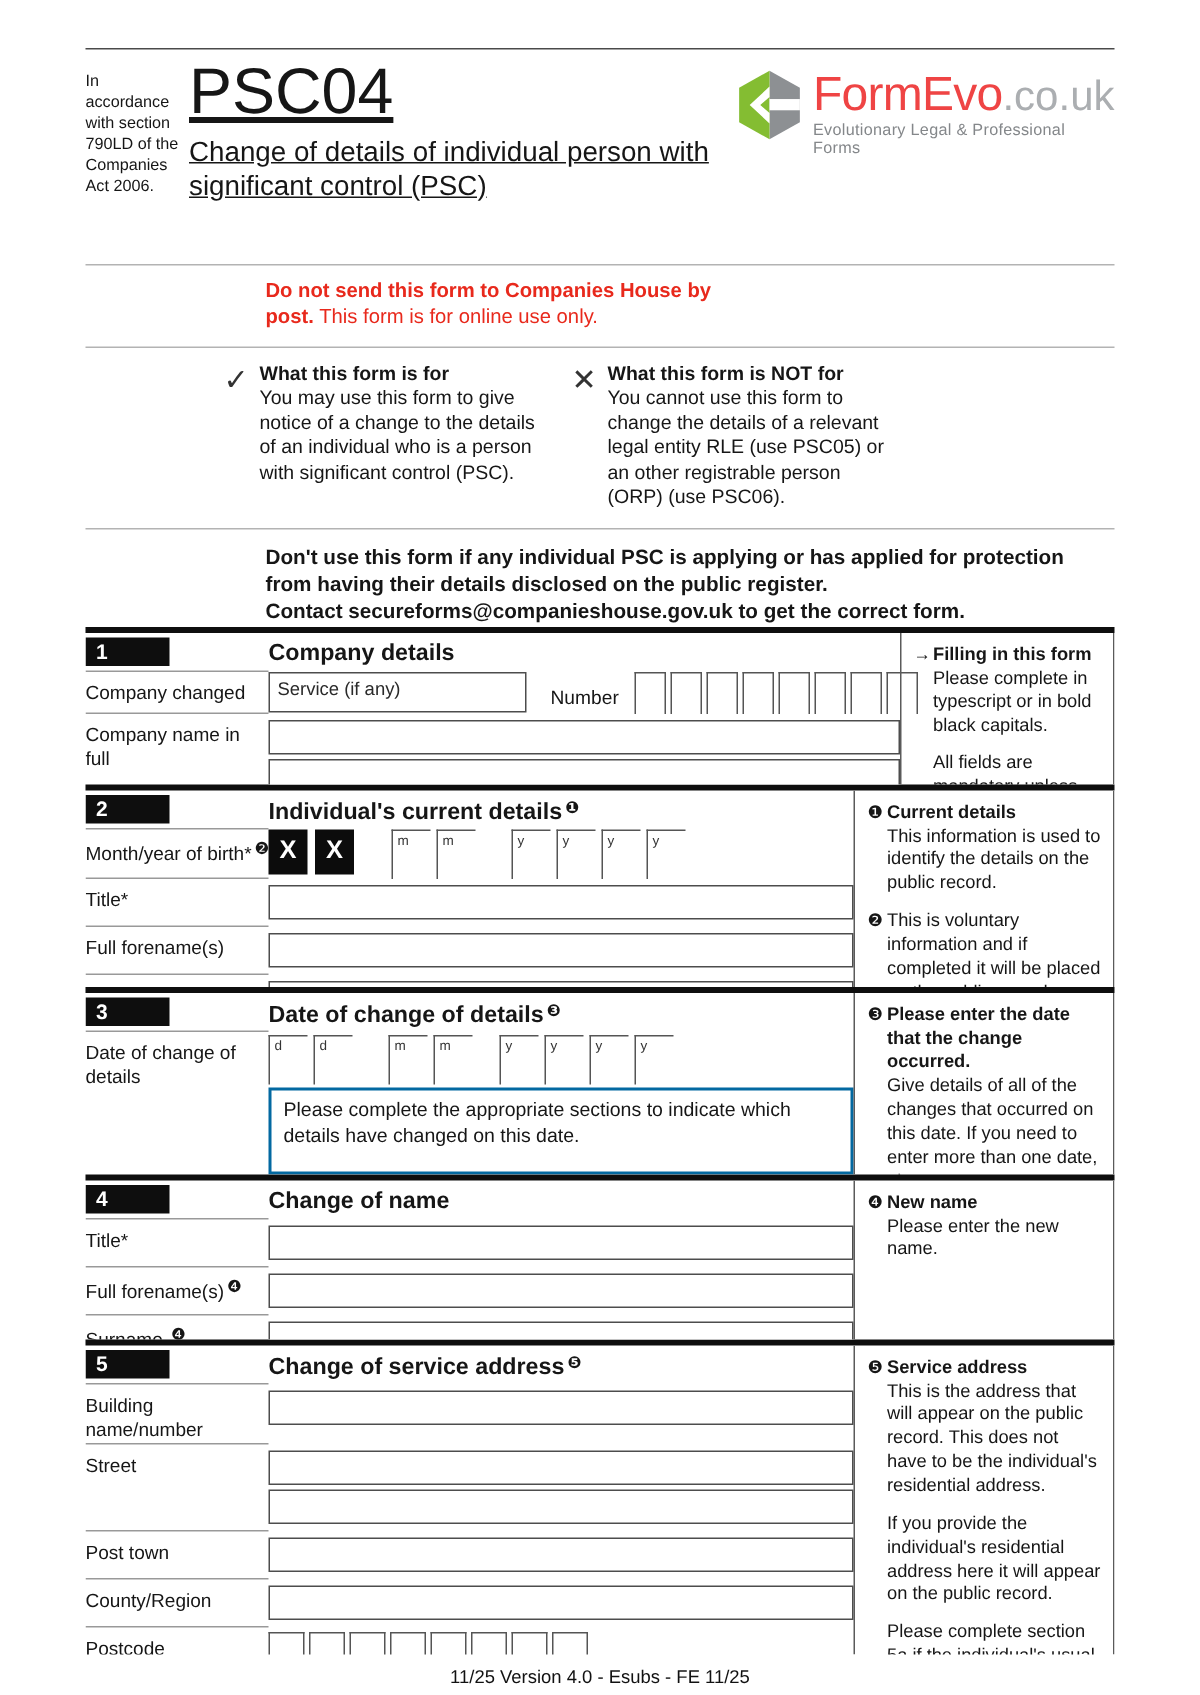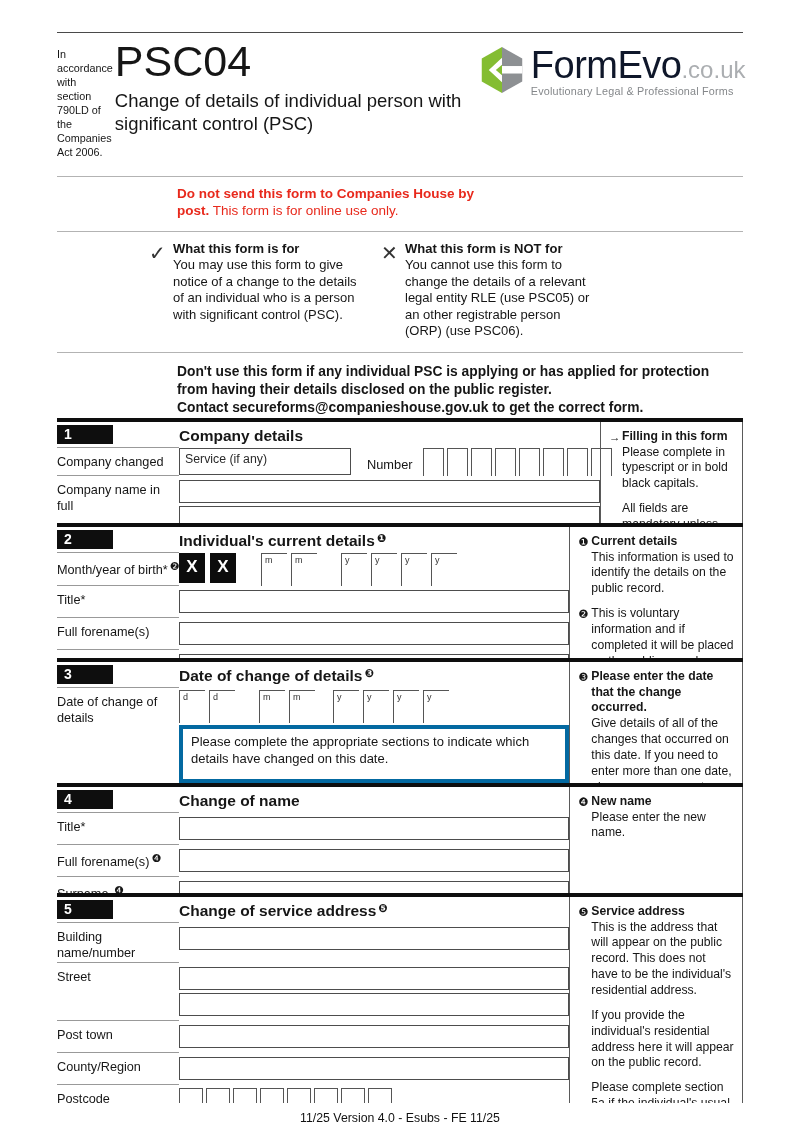--- a/index.html
+++ b/index.html
@@ -3,28 +3,28 @@
 <meta charset="utf-8">
 <style>
   html,body{margin:0;padding:0;background:#fff;}
   .page{width:800px;height:1130px;box-sizing:border-box;padding:0 57px;background:#fff;
         font-family:"Liberation Sans","DejaVu Sans",sans-serif;color:#161616;overflow:hidden;position:relative;}
   .rule{height:0;border-top:1px solid #4a4a4a;margin-top:32px;}
 
   
   .header{display:flex;border-bottom:1px solid #b3b3b3;height:144px;box-sizing:border-box;padding-top:10px;}
   .accordance{width:120px;font-size:10.8px;line-height:1.3;padding-top:4px;}
-  .title-block{flex:1;padding-left:2px;}
+  .title-block{flex:1;padding-left:2px;text-decoration:underline;}
   .form-code{font-size:43px;line-height:1;margin-top:-3px;}
   .form-title{font-size:18.5px;line-height:1.22;margin-top:7px;width:365px;}
   .logo{display:flex;align-items:flex-start;padding-top:3px;width:268px;}
   .logo svg{margin-right:7px;flex:none;}
   .logo-line{white-space:nowrap;}
-  .brand{font-size:38px;color:#0f172a;letter-spacing:-0.5px;line-height:1;}
-  .tld{font-size:24px;color:#abaeb1;}
+  .brand{font-size:32px;color:#ef4444;letter-spacing:-0.5px;line-height:1;}
+  .tld{font-size:28px;color:#abaeb1;}
   .tagline{font-size:10.8px;color:#84878a;margin-top:1px;letter-spacing:0.2px;}
 
   
   .notice-wrap{border-bottom:1px solid #b3b3b3;padding:9px 0 11px 120px;}
   .notice{width:315px;color:#e8291c;font-size:13.5px;line-height:1.25;}
   .nb{font-weight:bold;}
 
   
   .info-row{display:flex;border-bottom:1px solid #b3b3b3;padding:9px 0 12px;box-sizing:border-box;min-height:89px;}
   .iicon{font-size:20px;font-weight:bold;width:24px;color:#333;flex:none;}
@@ -67,21 +67,21 @@
 
   
   .dobfield{display:flex;padding:0;}
   .xbox{width:26px;height:30px;background:#0c0c0c;color:#fff;font-weight:bold;font-size:17px;text-align:center;
         padding-top:4px;box-sizing:border-box;margin-right:5px;flex:none;}
   .dcell{width:26px;height:33px;border-left:1px solid #555;border-top:1px solid #555;font-size:9px;color:#333;
          padding:1px 0 0 3px;box-sizing:border-box;margin-right:4px;flex:none;}
   .gapA{margin-left:20px;}
   .gapB{margin-left:14px;}
 
-  .bigbox{border:4px solid #0369a1;height:58px;font-size:13px;line-height:1.3;padding:5px 8px;
+  .bigbox{border:2px solid #0369a1;height:58px;font-size:13px;line-height:1.3;padding:5px 8px;
           box-sizing:border-box;margin-top:2px;}
 
   .pcell{width:22px;height:25px;border:1px solid #555;border-bottom:none;margin-right:3px;flex:none;}
 
   
   .note{display:flex;margin-bottom:9px;}
   .nmark{width:13px;flex:none;font-size:11.5px;padding-top:1px;}
   .nbody{flex:1;}
   .nh{font-weight:bold;}
 

